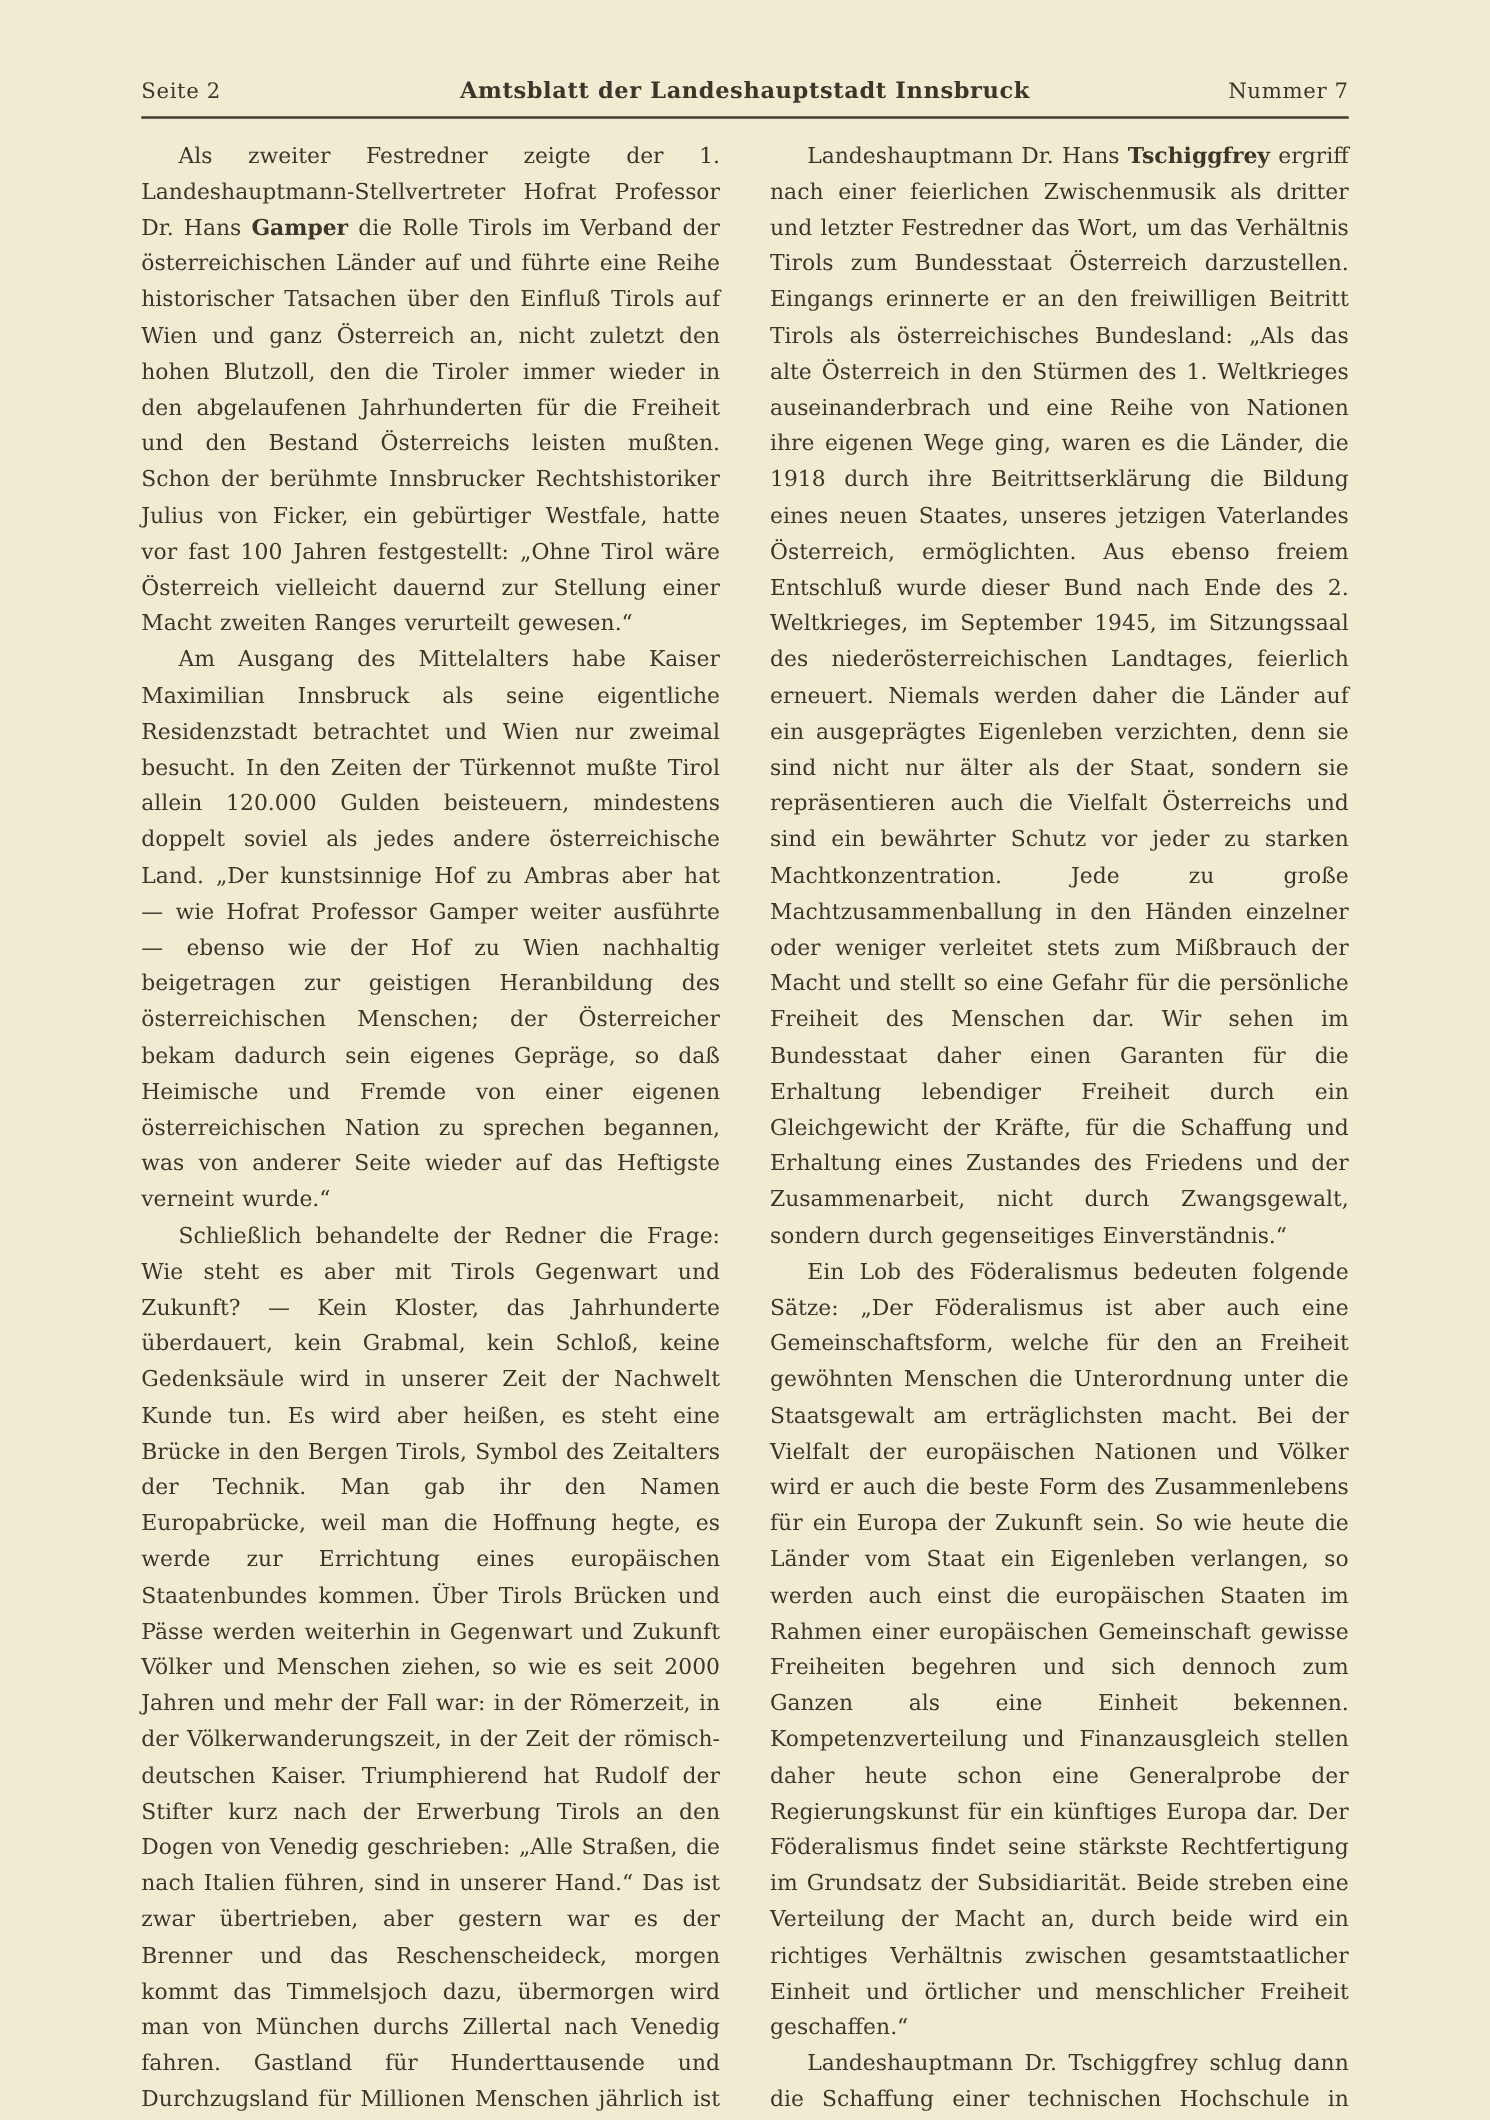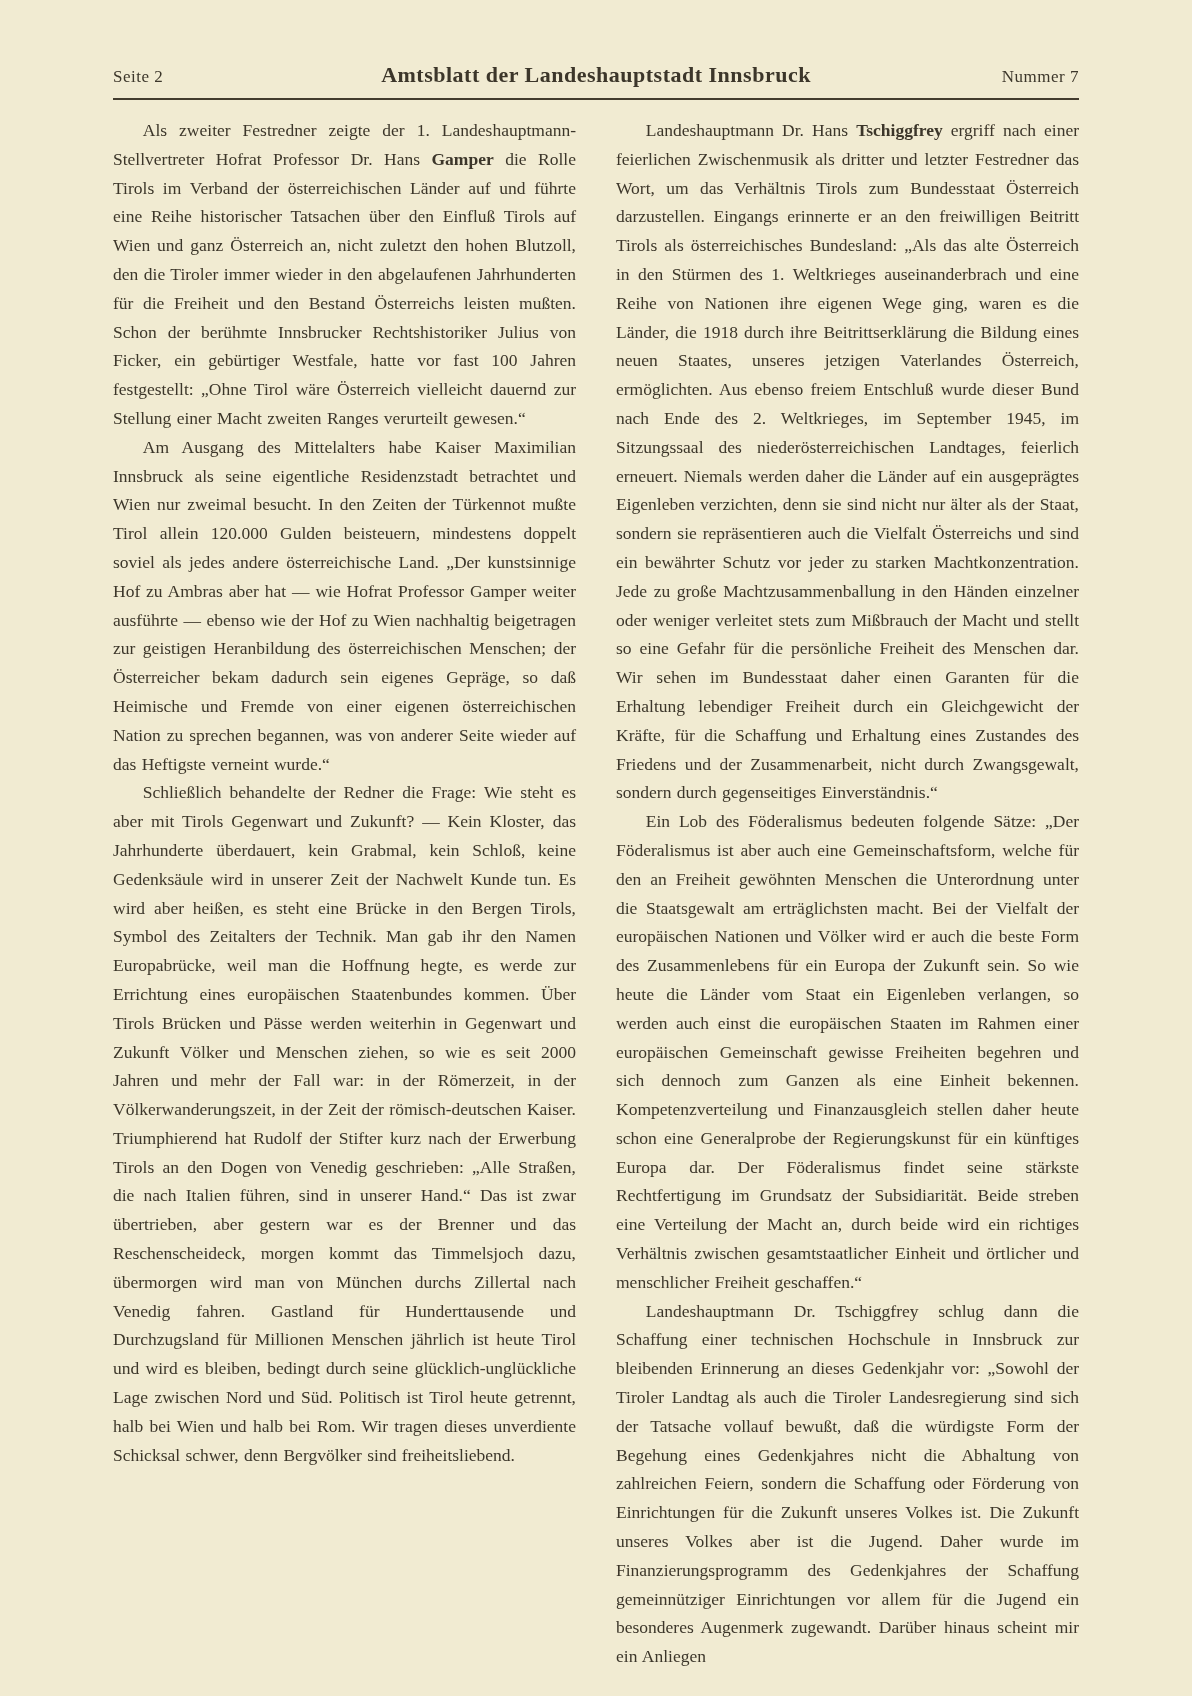--- a/index.html
+++ b/index.html
@@ -14,36 +14,35 @@
     color: #3c362a;
     overflow: hidden;
     position: relative;
   }
   .page {
     position: absolute;
     left: 113px;
     top: 0;
     width: 966px;
     height: 1696px;
-    font-family: Liberation Serif, serif;
   }
   .masthead {
     display: flex;
     justify-content: space-between;
     align-items: baseline;
     padding-top: 62px;
   }
   .masthead .side {
     font-size: 17px;
     letter-spacing: 0.5px;
     width: 180px;
   }
   .masthead .side.right { text-align: right; }
   .masthead .center {
-    font-size: 22px;
+    font-size: 18px;
     font-weight: bold;
     text-align: center;
     letter-spacing: 0.5px;
     flex: 1;
   }
   .rule {
     border: 0;
     border-top: 2.5px solid #433c2e;
     margin: 10px 0 0 0;
   }

